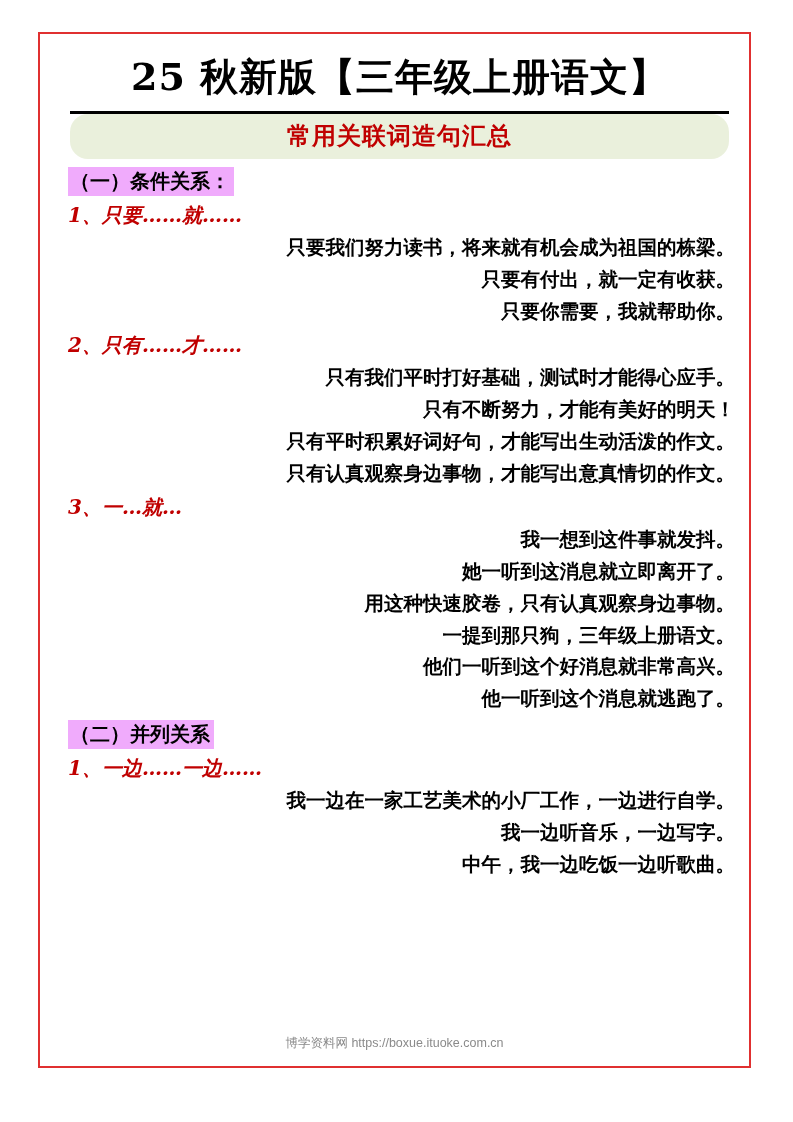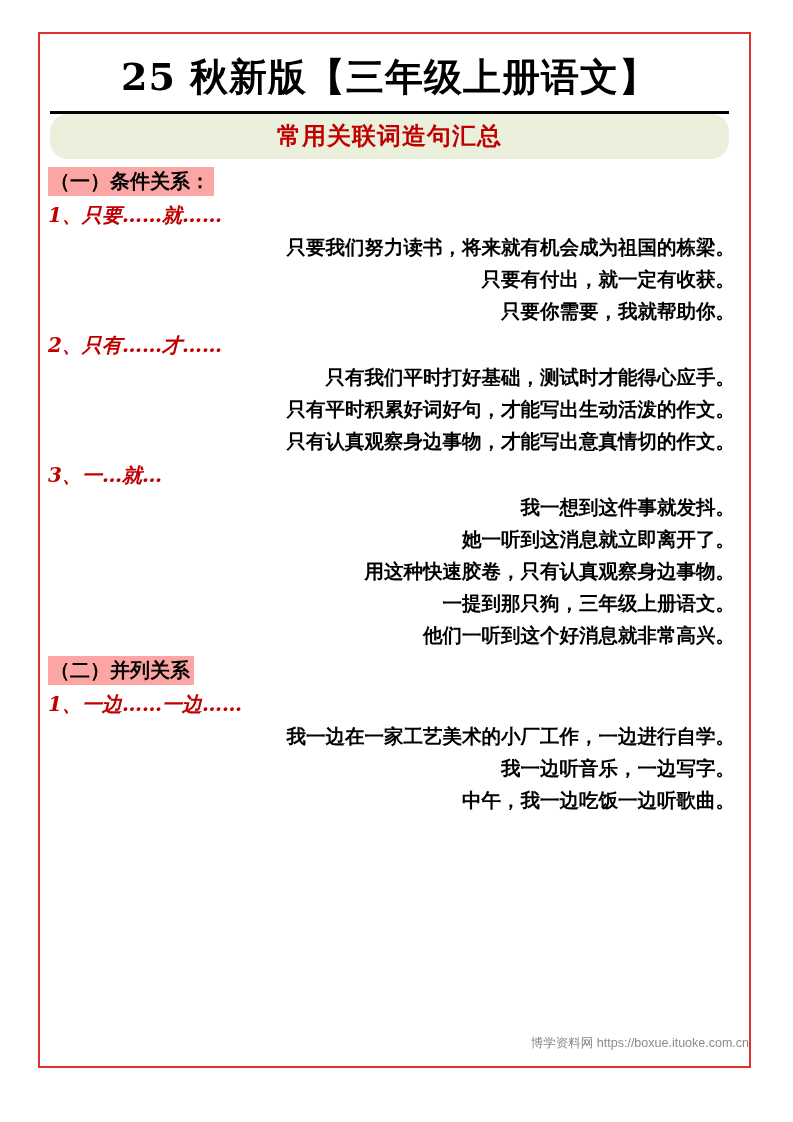--- a/index.html
+++ b/index.html
@@ -18,21 +18,21 @@
     position: absolute;
     left: 38px;
     top: 32px;
     width: 713px;
     height: 1036px;
     border: 2px solid #e03030;
     box-sizing: border-box;
     background: #fff;
   }
   .inner {
-    padding: 10px 14px 0 4px;
+    padding: 10px 14px 0 24px;
   }
   .doc-title {
     text-align: center;
     font-family: "DejaVu Serif", serif;
     font-weight: bold;
     font-size: 38px;
     letter-spacing: 1px;
     color: #000;
     border-bottom: 3px solid #000;
     padding: 6px 0 8px 0;
@@ -50,21 +50,21 @@
     color: #c00000;
     font-family: "DejaVu Serif", serif;
     font-weight: bold;
     font-size: 24px;
     letter-spacing: 1px;
   }
   .section-head {
     margin: 9px 0 2px 4px;
   }
   .section-head span {
-    background: #fca5a5;
+    background: #f0abfc;
     color: #000;
     font-family: "DejaVu Serif", serif;
     font-weight: bold;
     font-size: 20px;
     padding: 2px 4px 3px 2px;
   }
   .item-head {
     color: #c00000;
     font-family: "DejaVu Serif", serif;
     font-weight: bold;
@@ -80,21 +80,21 @@
     font-size: 19.5px;
     margin: 7px 0 0 4px;
     line-height: 1.28;
     text-align: right;
   }
   .footer {
     position: absolute;
     bottom: 14px;
     left: 0;
     width: 100%;
-    text-align: right;
+    text-align: center;
     font-size: 12.5px;
     color: #8a8a8a;
     font-family: "Liberation Sans", sans-serif;
   }
 </style>
 </head>
 <body>
 
 <div class="page">
   <div class="inner">
@@ -109,29 +109,31 @@
       <span>（一）条件关系：</span>
     </div>
 
     <div class="item-head">1、只要……就……</div>
     <div class="sentence">只要我们努力读书，将来就有机会成为祖国的栋梁。</div>
     <div class="sentence">只要有付出，就一定有收获。</div>
     <div class="sentence">只要你需要，我就帮助你。</div>
 
     <div class="item-head">2、只有……才……</div>
     <div class="sentence">只有我们平时打好基础，测试时才能得心应手。</div>
+    <div class="sentence">只有不断努力，才能有美好的明天！</div>
     <div class="sentence">只有平时积累好词好句，才能写出生动活泼的作文。</div>
     <div class="sentence">只有认真观察身边事物，才能写出意真情切的作文。</div>
 
     <div class="item-head">3、一…就…</div>
     <div class="sentence">我一想到这件事就发抖。</div>
     <div class="sentence">她一听到这消息就立即离开了。</div>
     <div class="sentence">用这种快速胶卷，只有认真观察身边事物。</div>
     <div class="sentence">一提到那只狗，三年级上册语文。</div>
     <div class="sentence">他们一听到这个好消息就非常高兴。</div>
+    <div class="sentence">他一听到这个消息就逃跑了。</div>
 
     <div class="section-head">
       <span>（二）并列关系</span>
     </div>
 
     <div class="item-head">1、一边……一边……</div>
     <div class="sentence">我一边在一家工艺美术的小厂工作，一边进行自学。</div>
     <div class="sentence">我一边听音乐，一边写字。</div>
     <div class="sentence">中午，我一边吃饭一边听歌曲。</div>
 

